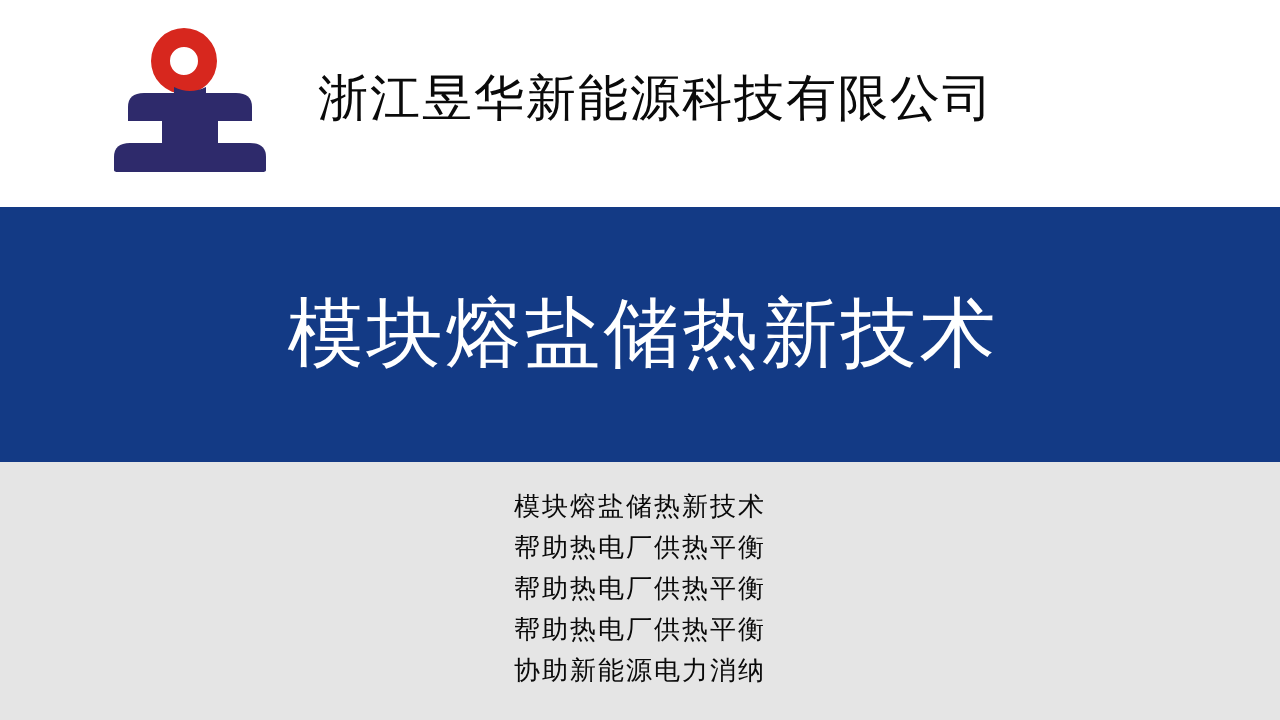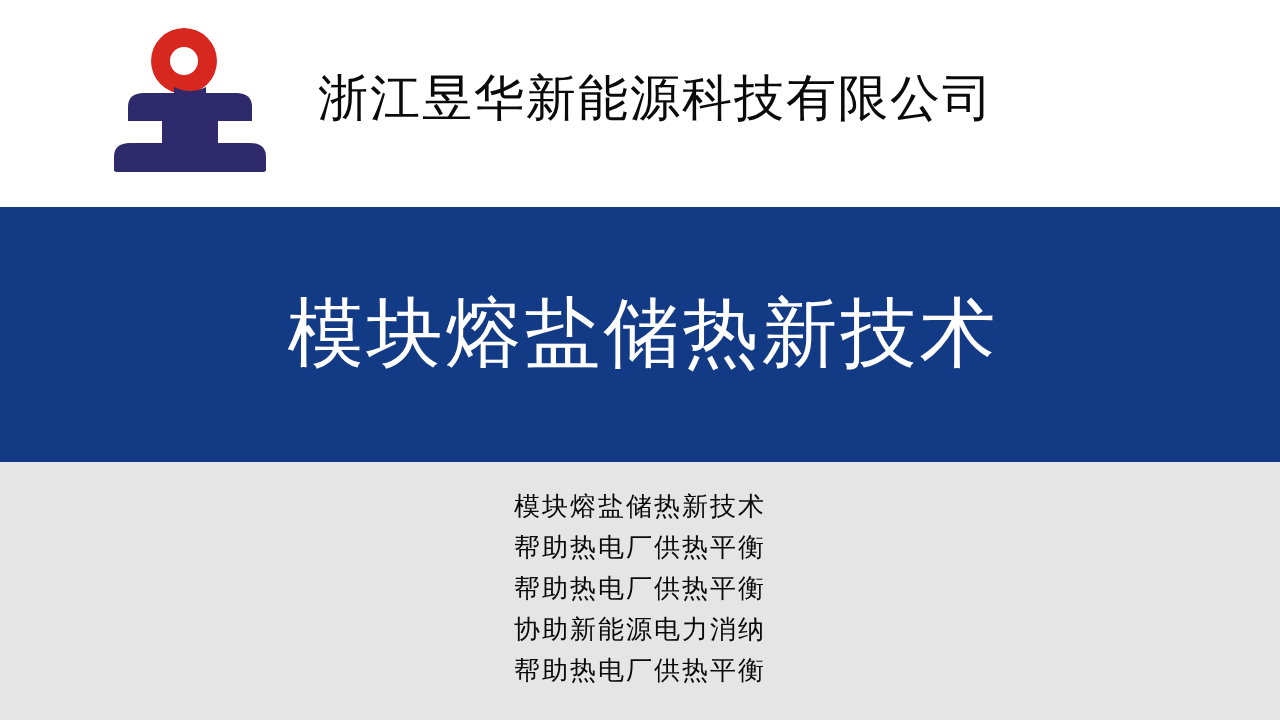--- a/index.html
+++ b/index.html
@@ -137,17 +137,17 @@
   </div>
 
   <div class="banner">
     <div class="banner-title">模块熔盐储热新技术</div>
   </div>
 
   <div class="subtitle-block">
     <div class="subtitle-line">模块熔盐储热新技术</div>
     <div class="subtitle-line">帮助热电厂供热平衡</div>
     <div class="subtitle-line">帮助热电厂供热平衡</div>
+    <div class="subtitle-line">帮助热电厂供热平衡</div>
     <div class="subtitle-line">协助新能源电力消纳</div>
-    <div class="subtitle-line">帮助热电厂供热平衡</div>
   </div>
 
 </div>
 
 </body></html>

